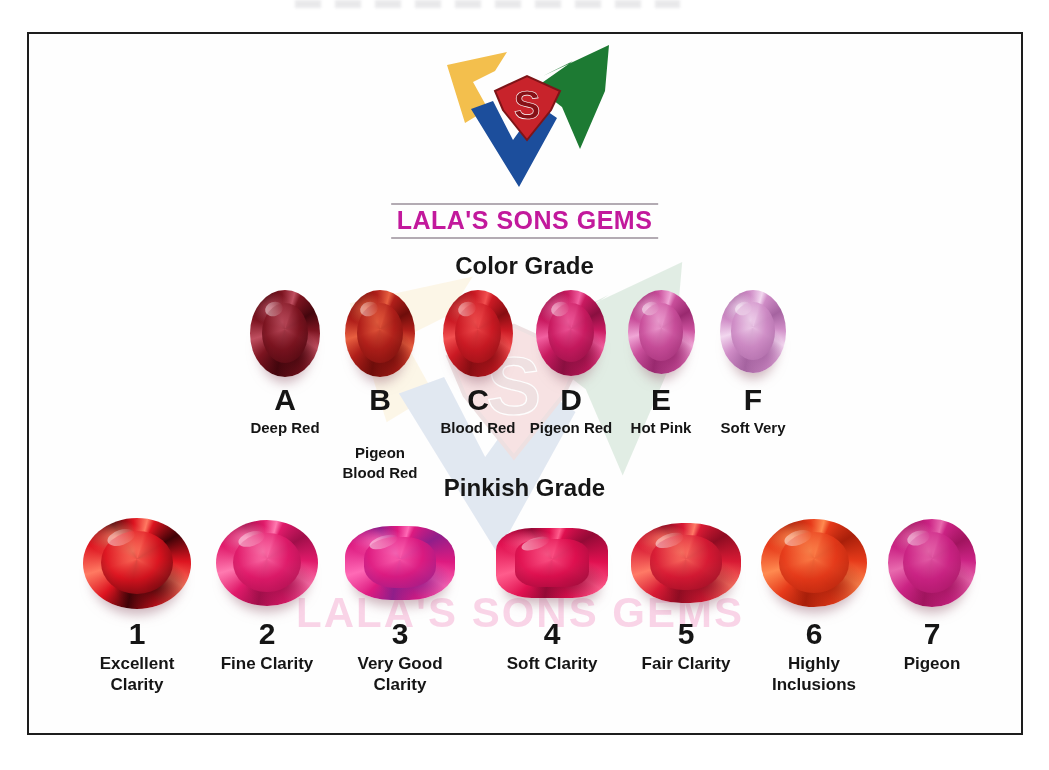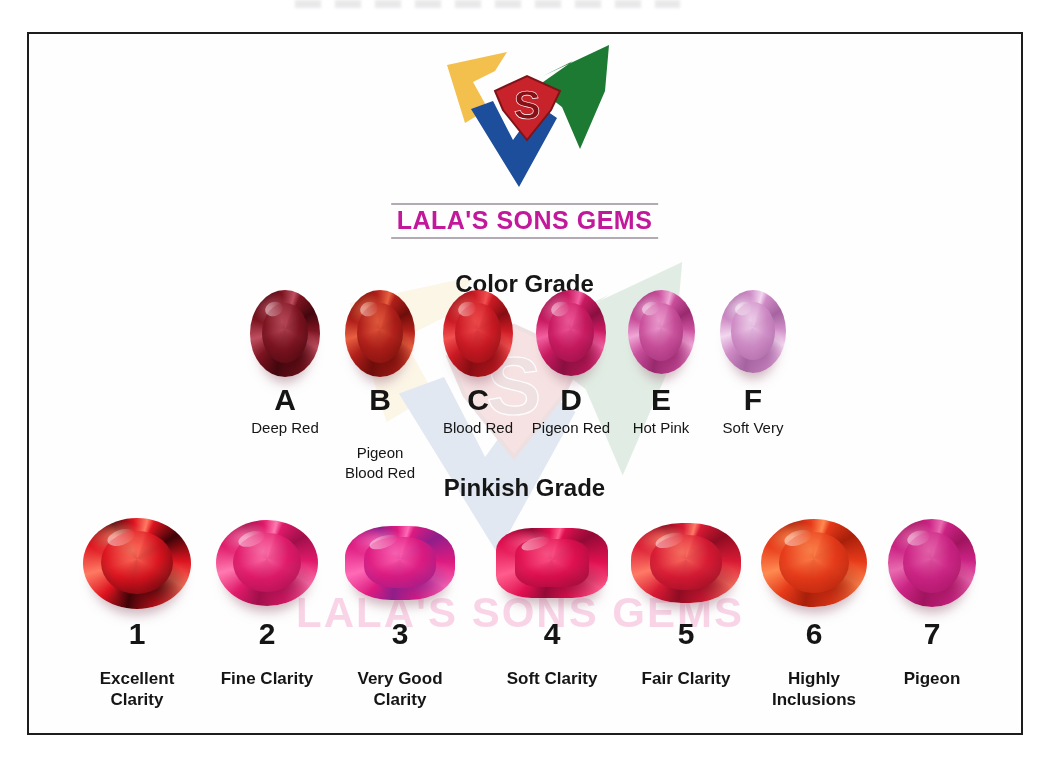--- a/index.html
+++ b/index.html
@@ -24,21 +24,21 @@
     position:absolute;left:50%;top:203px;transform:translateX(-50%);
     border-top:2px solid #b3abb3;border-bottom:2px solid #b3abb3;
     padding:1px 6px 2px 6px;
     font-size:25px;font-weight:bold;letter-spacing:.5px;white-space:nowrap;
   }
   
   .section-title{
     position:absolute;left:50%;transform:translateX(-50%);
     font-size:24px;font-weight:bold;color:#161616;white-space:nowrap;
   }
-  #color-title{top:270px;}
+  #color-title{top:252px;}
   #clarity-title{top:474px;}
   
   .wm-text{
     position:absolute;left:296px;top:589px;font-size:42px;font-weight:bold;
     letter-spacing:2px;white-space:nowrap;pointer-events:none;
   }
   
   .gem{
     position:relative;border-radius:50%;
     background:
@@ -57,34 +57,34 @@
   }
   .gem::after{
     content:"";position:absolute;left:22%;top:14%;width:26%;height:16%;
     border-radius:50%;transform:rotate(-18deg);opacity:.55;
     background:linear-gradient(100deg,rgba(255,255,255,.95),rgba(255,255,255,0));
   }
   
   .color-item{position:absolute;top:290px;width:96px;text-align:center;}
   .color-item .slot{height:92px;display:flex;align-items:flex-start;justify-content:center;}
   .color-item .letter{font-size:30px;font-weight:bold;line-height:1;margin-top:3px;}
-  .color-item .lbl{font-size:15px;font-weight:normal;line-height:1.3;margin:3px auto 0;}
+  .color-item .lbl{font-size:15px;font-weight:bold;line-height:1.3;margin:3px auto 0;}
   #ci-a{left:237px}#ci-b{left:332px}#ci-c{left:430px}#ci-d{left:523px}#ci-e{left:613px}#ci-f{left:705px}
   #ci-a .gem{width:70px;height:87px}
   #ci-b .gem{width:70px;height:87px}
   #ci-c .gem{width:70px;height:87px}
   #ci-d .gem{width:70px;height:86px}
   #ci-e .gem{width:67px;height:84px}
   #ci-f .gem{width:66px;height:83px}
   #ci-b .lbl{max-width:76px;margin-top:28px;}
   
   .clarity-item{position:absolute;top:512px;width:122px;text-align:center;}
   .clarity-item .slot{height:102px;display:flex;align-items:center;justify-content:center;}
   .clarity-item .num{font-size:30px;font-weight:bold;line-height:1;margin-top:5px;}
-  .clarity-item .lbl{font-size:17px;font-weight:bold;line-height:1.22;margin-top:20px;}
+  .clarity-item .lbl{font-size:17px;font-weight:bold;line-height:1.22;margin-top:5px;}
   #cl-1{left:76px}#cl-2{left:206px}#cl-3{left:339px}#cl-4{left:491px}#cl-5{left:625px}#cl-6{left:753px}#cl-7{left:871px}
   #cl-1 .gem{width:108px;height:91px}
   #cl-2 .gem{width:102px;height:86px}
   #cl-3 .gem{width:110px;height:74px;border-radius:42%}
   #cl-4 .gem{width:112px;height:70px;border-radius:32%}
   #cl-5 .gem{width:110px;height:80px;border-radius:46%}
   #cl-6 .gem{width:106px;height:88px}
   #cl-7 .gem{width:88px;height:88px}
 </style>
 </head>

